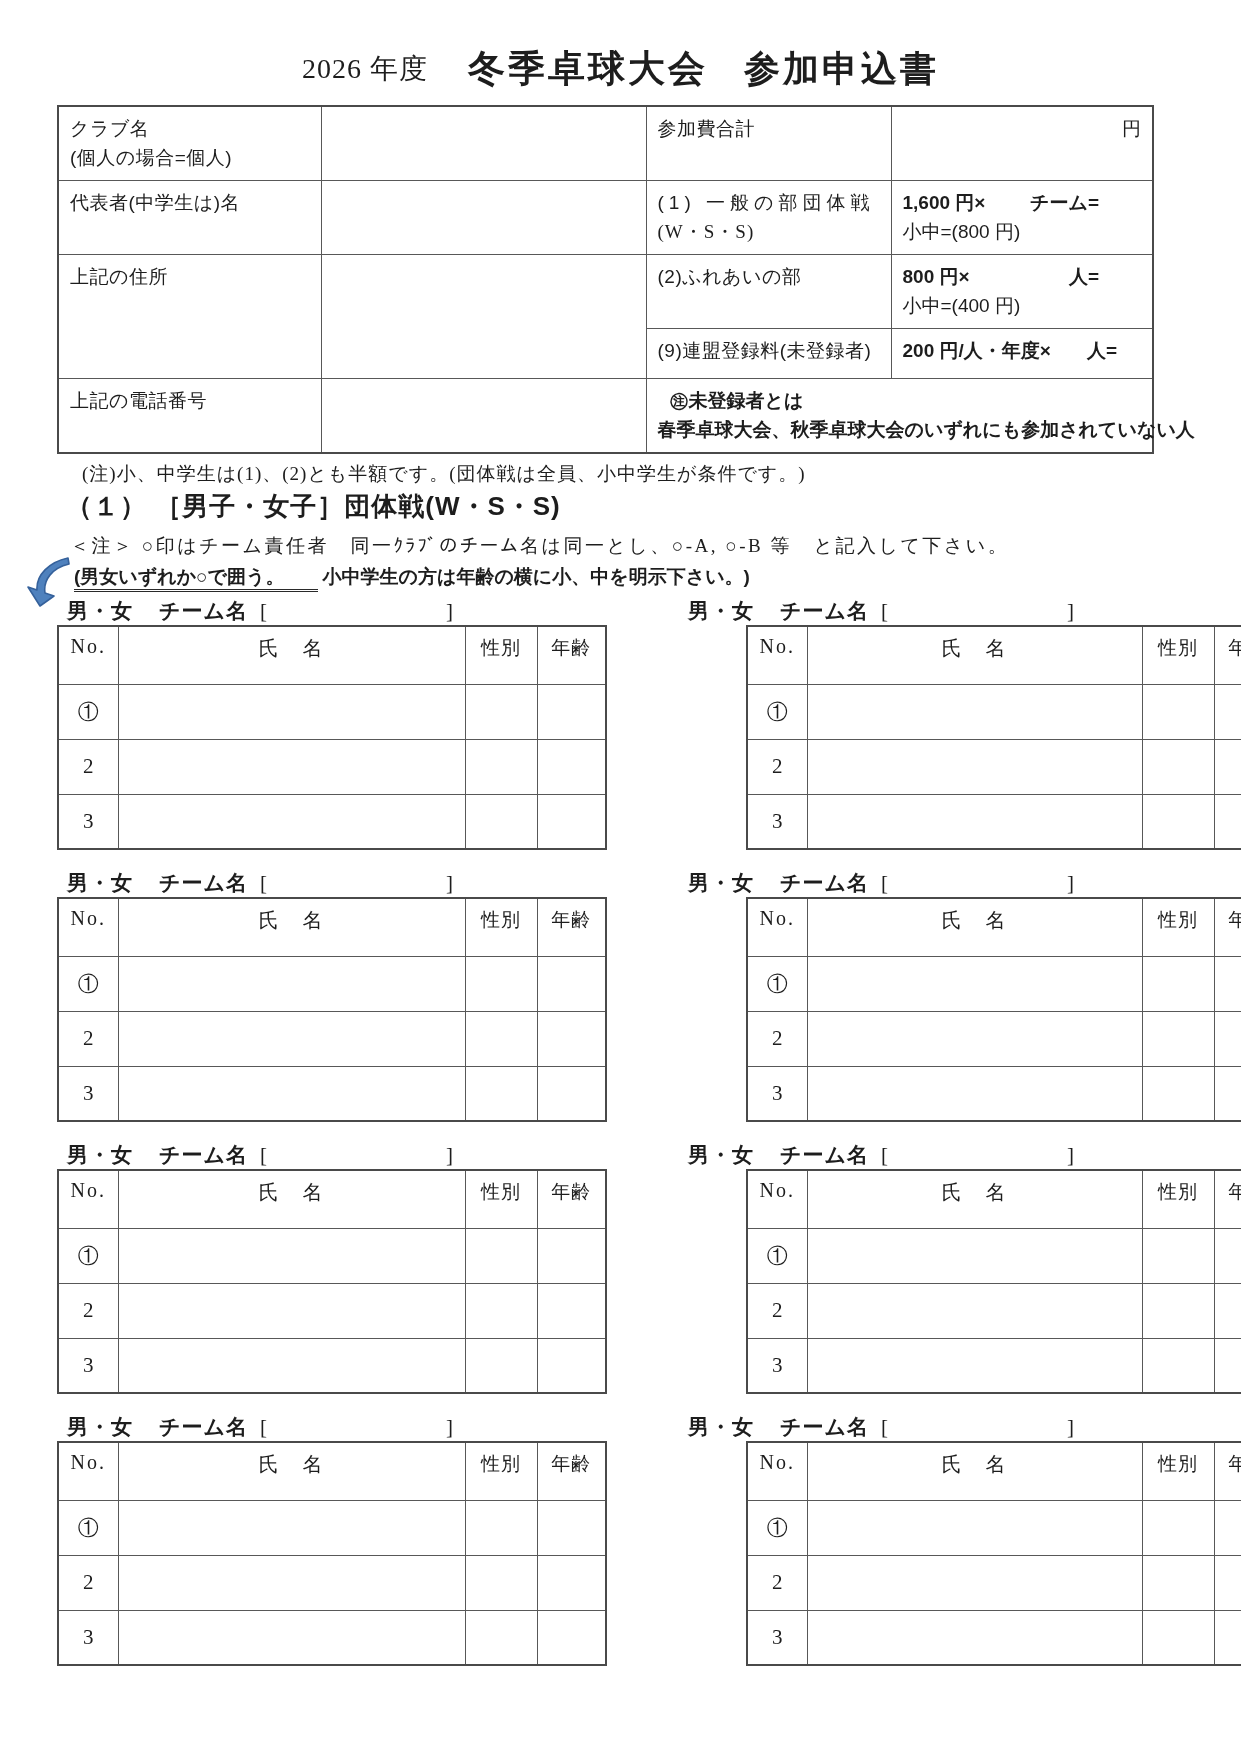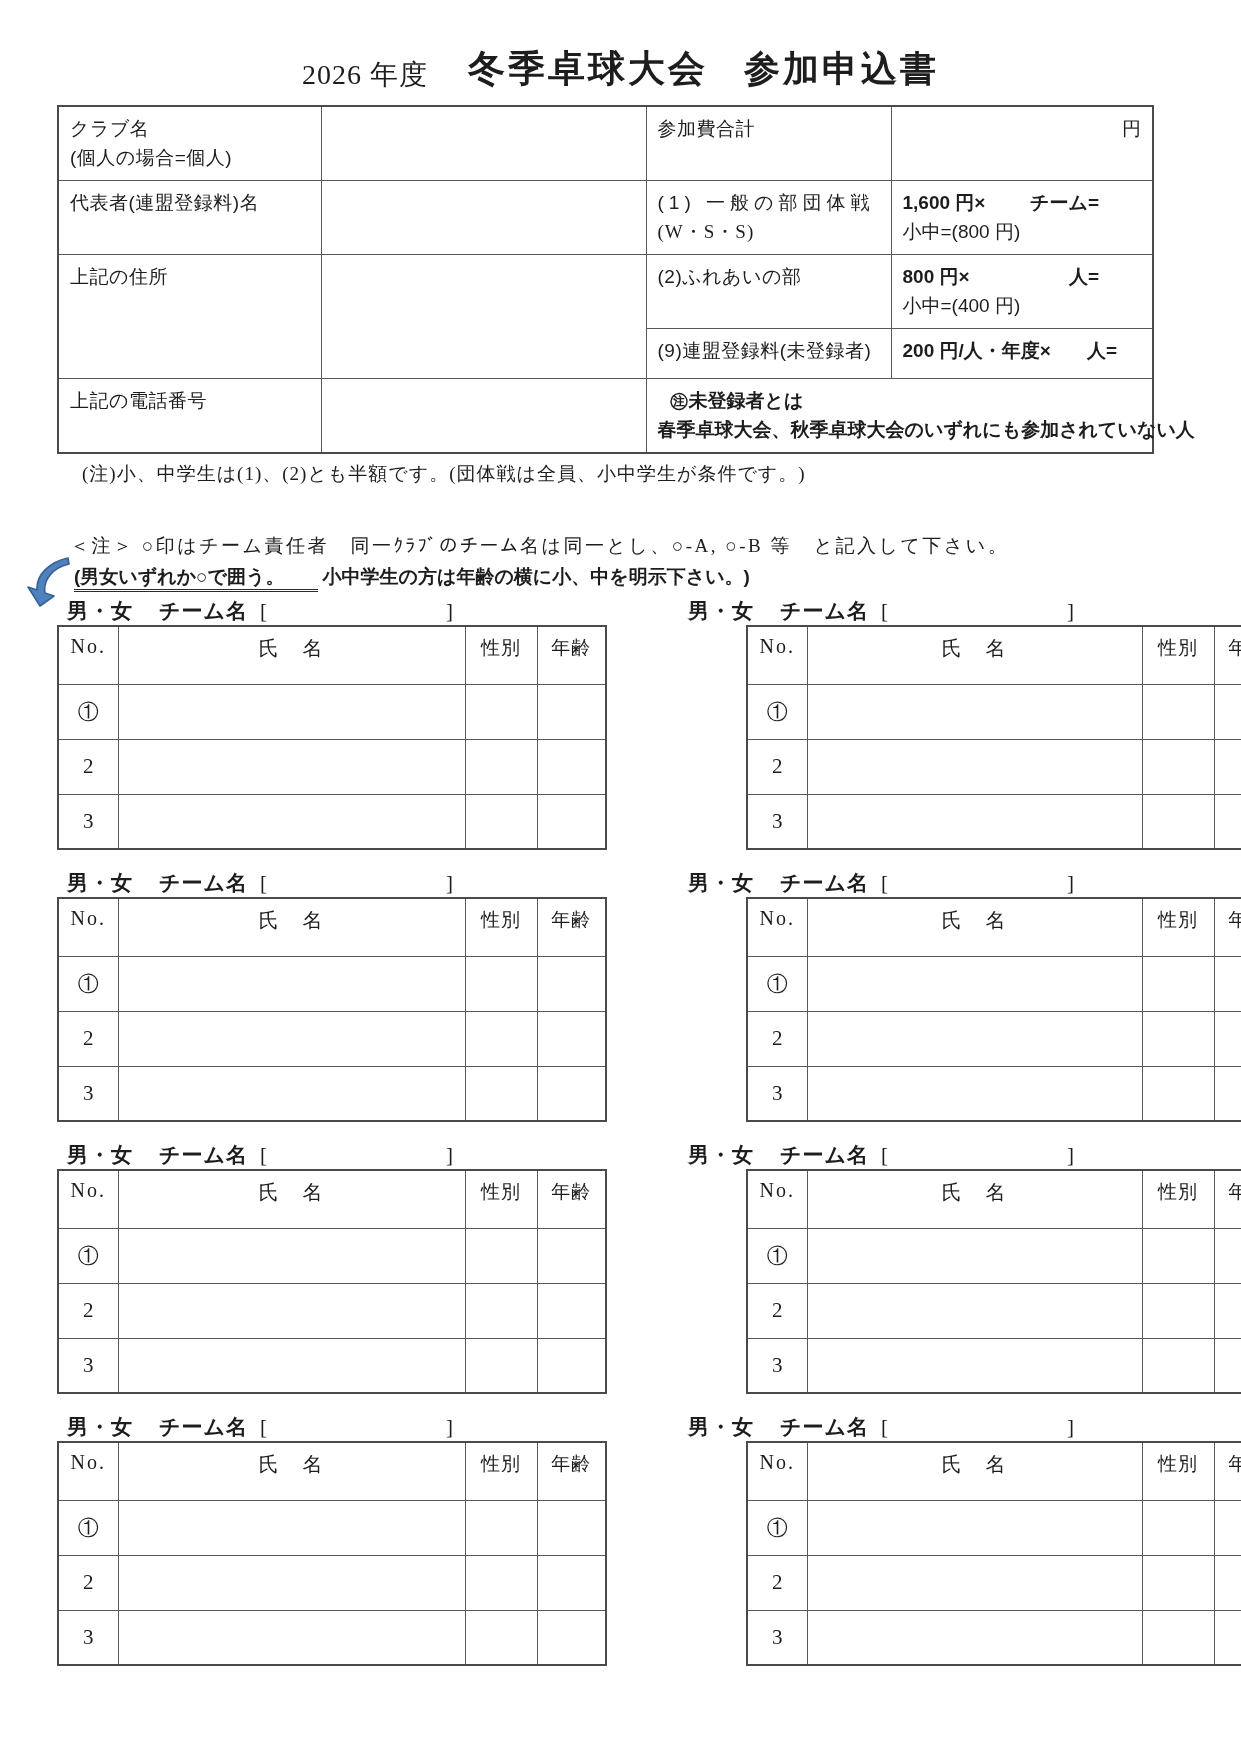--- a/index.html
+++ b/index.html
@@ -9,21 +9,21 @@
     margin:0 auto;
     background:#ffffff;
     font-family:"Liberation Sans","DejaVu Sans",sans-serif;
     color:#1d1d1d;
     overflow:hidden;
   }
 
   
   .title{
     position:absolute;top:44px;left:0;width:100%;
-    display:flex;justify-content:center;align-items:flex-end;gap:16px;
+    display:flex;justify-content:center;align-items:center;gap:16px;
     white-space:nowrap;
   }
   .title .t-year{font-family:"Liberation Serif","DejaVu Serif",serif;font-size:28px;letter-spacing:1px;}
   .title .t-event{font-size:37px;font-weight:700;letter-spacing:3px;margin-left:24px;}
   .title .t-doc{font-size:36px;font-weight:700;letter-spacing:3px;margin-left:20px;}
 
   
   table{border-collapse:collapse;table-layout:fixed;}
   .top-table{
     position:absolute;top:105px;left:57px;width:1095px;
@@ -129,21 +129,21 @@
         <tr class="h73">
       <td class="lab">
         <div>クラブ名</div>
         <div>(個人の場合=個人)</div>
       </td>
       <td></td>
       <td class="lab lab2">参加費合計</td>
       <td class="yen-cell"><span>円</span></td>
     </tr>
     <tr class="h70">
-      <td class="lab">代表者(連盟登録料)名</td>
+      <td class="lab">代表者(中学生は)名</td>
       <td></td>
       <td class="lab">
         <div class="sp-label">(1) 一般の部団体戦</div>
         <div class="wss">(W・S・S)</div>
       </td>
       <td class="fee">
         <div class="fee-line">
           <span>1,600 円×</span>
           <span class="unit">チーム=</span>
         </div>
@@ -176,20 +176,21 @@
       <td></td>
       <td class="note-cell" colspan="2">
         <div class="n1">㊟未登録者とは</div>
         <div class="n2">春季卓球大会、秋季卓球大会のいずれにも参加されていない人</div>
       </td>
     </tr>
   </tbody>
     </table>
 
   <div class="line half-note">(注)小、中学生は(1)、(2)とも半額です。(団体戦は全員、小中学生が条件です。)</div>
+  <div class="line section-title">（１） ［男子・女子］団体戦(W・S・S)</div>
   <div class="line circle-note">
     <span class="u">(男女いずれか○で囲う。</span><span class="rest">小中学生の方は年齢の横に小、中を明示下さい。)</span>
   </div>
   <div class="line team-note">＜注＞ ○印はチーム責任者　同一ｸﾗﾌﾞのチーム名は同一とし、○-A, ○-B 等　と記入して下さい。</div>
 
   <div class="arrow-wrap">
     <svg width="46" height="54" viewBox="0 0 46 54">
       <path d="M43 5 C24 9, 11 22, 12 37 L3 34 L15 53 L29 43 L20 40 C18 27, 27 15, 44 11 Z" fill="#4f81bd" stroke="#35619b" stroke-width="1.6" stroke-linejoin="round"></path>
     </svg>
   </div>

